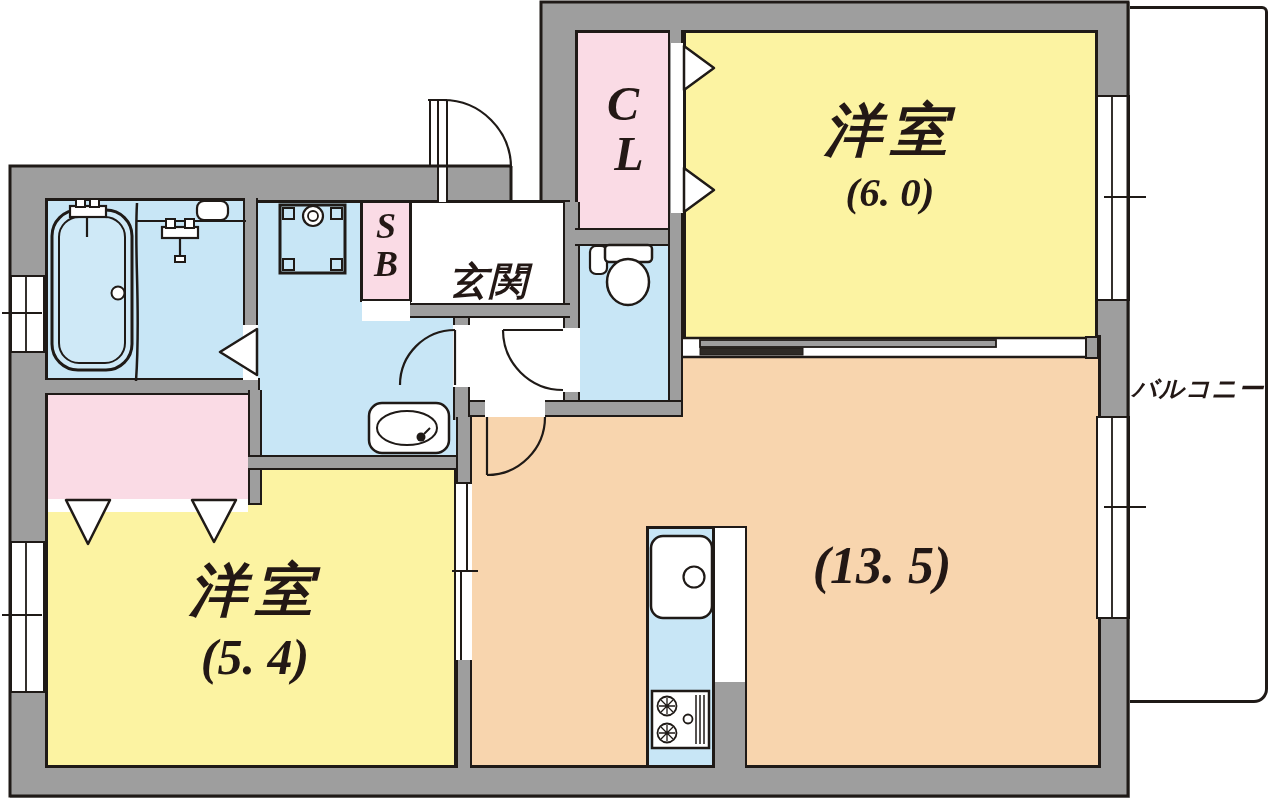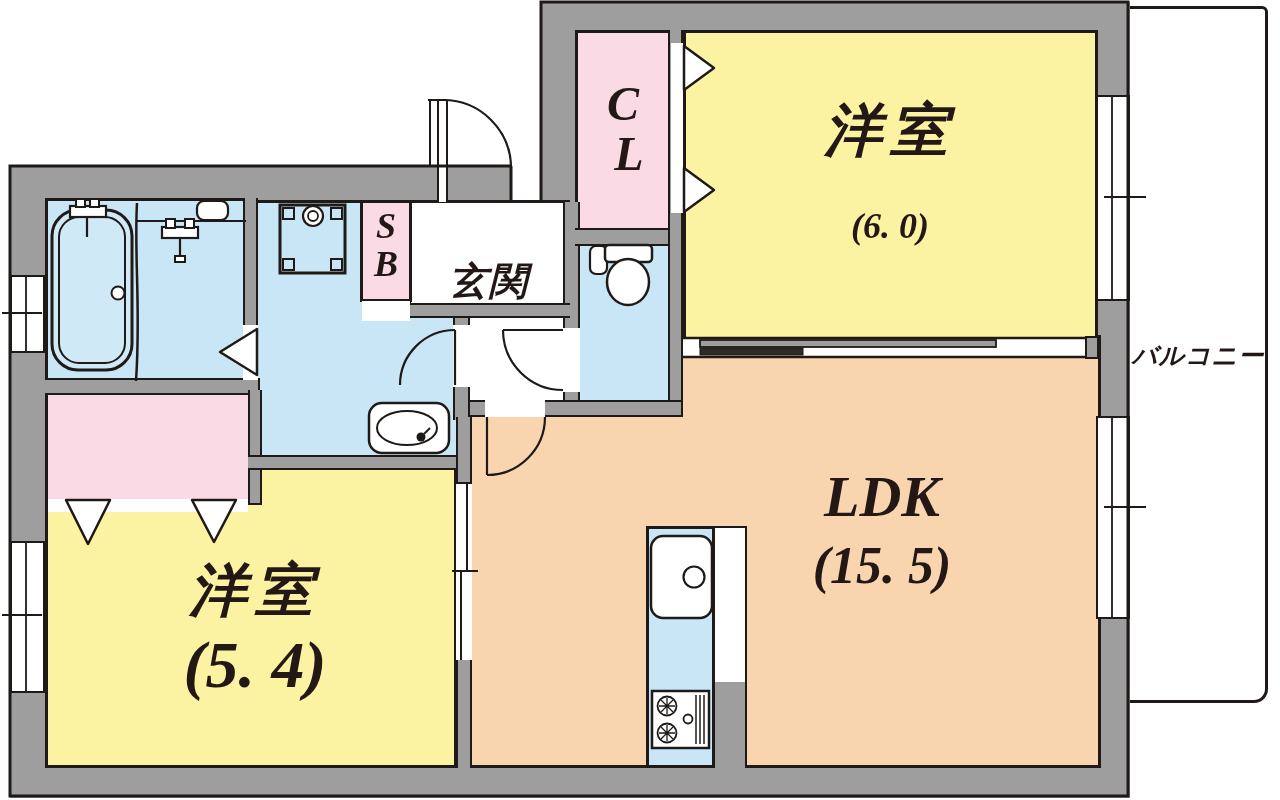--- a/index.html
+++ b/index.html
@@ -180,25 +180,24 @@
       <circle cx="667" cy="706" r="9.5" fill="none" stroke="#1f1a17" stroke-width="1.8"></circle>
       <path d="M667,698 V714 M659,706 H675 M661,700 L673,712 M673,700 L661,712" stroke="#1f1a17" stroke-width="1.3"></path>
       <circle cx="667" cy="733" r="9.5" fill="none" stroke="#1f1a17" stroke-width="1.8"></circle>
       <path d="M667,725 V741 M659,733 H675 M661,727 L673,739 M673,727 L661,739" stroke="#1f1a17" stroke-width="1.3"></path>
       <circle cx="688" cy="719" r="4.5" fill="none" stroke="#1f1a17" stroke-width="1.8"></circle>
       <path d="M696,695 V744 M700,695 V744 M704,695 V744" stroke="#1f1a17" stroke-width="1.5"></path>
     </g>
   </svg>
 
   <div class="label" style="left:760px;top:102px;width:260px;font-size:58px;letter-spacing:8px;">洋室</div>
-  <div class="label" style="left:760px;top:172px;width:260px;font-size:36px;margin-top:36px;">(6. 0)</div>
-  <div class="label" style="left:752px;top:468px;width:260px;font-size:58px;">LDK</div>
-  <div class="label" style="left:742px;top:540px;width:280px;font-size:52px;">(15. 5)</div>
+  <div class="label" style="left:760px;top:172px;width:260px;font-size:41px;">(6. 0)</div>
+  <div class="label" style="left:742px;top:540px;width:280px;font-size:52px;">(13. 5)</div>
   <div class="label" style="left:125px;top:562px;width:260px;font-size:58px;letter-spacing:8px;">洋室</div>
-  <div class="label" style="left:125px;top:632px;width:260px;font-size:66px;">(5. 4)</div>
+  <div class="label" style="left:125px;top:632px;width:260px;font-size:50px;">(5. 4)</div>
   <div class="label" style="left:575px;top:80px;width:96px;font-size:48px;">C</div>
   <div class="label" style="left:581px;top:130px;width:96px;font-size:48px;">L</div>
   <div class="label" style="left:362px;top:208px;width:48px;font-size:36px;">S</div>
   <div class="label" style="left:362px;top:246px;width:48px;font-size:36px;">B</div>
   <div class="label" style="left:408px;top:226px;width:162px;font-size:38px;letter-spacing:2px;margin-top:36px;">玄関</div>
-  <div class="label" style="left:1128px;top:343px;width:140px;font-size:25px;letter-spacing:1px;">バルコニー</div>
+  <div class="label" style="left:1128px;top:378px;width:140px;font-size:25px;letter-spacing:1px;font-family:Liberation Mono, monospace;">バルコニー</div>
 
 </div>
 
 </body></html>

